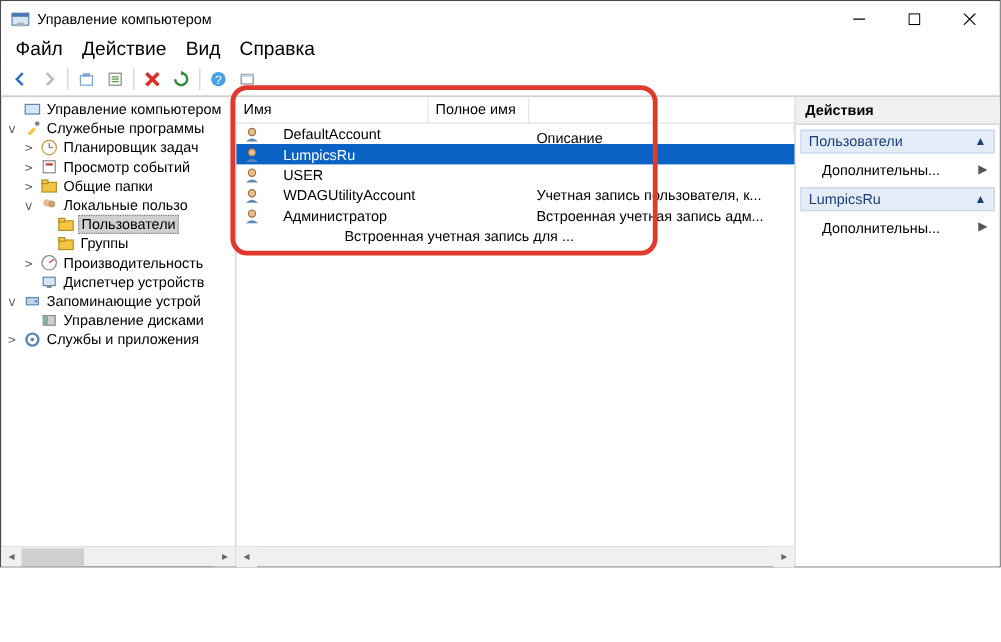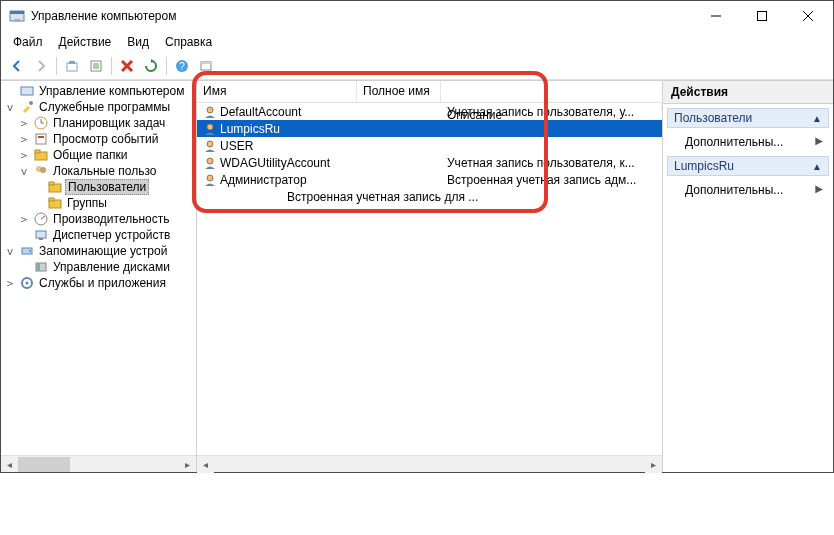--- a/index.html
+++ b/index.html
@@ -36,24 +36,23 @@
     width: 46px; height: 30px;
     display: flex;
     align-items: center;
     justify-content: center;
     font-size: 14px;
     font-family: "Segoe UI", sans-serif;
   }
   .menubar {
     height: 21px;
     display: flex;
-    align-items: center;
     padding: 0 4px;
     background: #fff;
-    font-size: 12px;
+    font-size: 16px;
   }
   .menubar span { padding: 2px 8px; }
   .toolbar {
     height: 28px;
     display: flex;
     align-items: center;
     padding: 1px 4px;
     gap: 0;
     border-bottom: 1px solid #e0e0e0;
     background: #fff;
@@ -137,21 +136,21 @@
   .col-full{ width:84px; }
   .col-desc{ flex:1;margin-top:24px; }
   .list-body { flex:1; position:relative; }
   .list-row {
     display:flex;
     height:17px;
     align-items:center;
   }
   .list-row.selected { background:#0a63c4; color:#fff; }
   .cell { padding:0 6px; white-space:nowrap; overflow:hidden; text-overflow:ellipsis; }
-  .cell.name { width:160px; display:flex; align-items:flex-start; gap:3px; }
+  .cell.name { width:160px; display:flex; align-items:flex-start; gap:19px; }
   .cell.full { width:84px; }
   .cell.desc { flex:1; }
   .user-icon { width:14px; height:14px; display:inline-flex; }
   .highlight-box {
     position:absolute;
     border:4px solid #e03a2f;
     border-radius:14px;
     pointer-events:none;
   }
   .action-pane {
@@ -462,21 +461,20 @@
             <div class="cell name">
               <span class="user-icon">
                 <svg width="14" height="14">
                   <circle cx="7" cy="5" r="3" fill="#e8c090" stroke="#a07040"></circle>
                   <path d="M2 13 Q7 8 12 13" fill="#5b89b4"></path>
                 </svg>
               </span>
               <span>DefaultAccount</span>
             </div>
             <div class="cell full"></div>
-            <div class="cell desc">Учетная запись пользователя, у...</div>
           </div>
           <div class="list-row selected">
             <div class="cell name">
               <span class="user-icon">
                 <svg width="14" height="14">
                   <circle cx="7" cy="5" r="3" fill="#e8c090" stroke="#a07040"></circle>
                   <path d="M2 13 Q7 8 12 13" fill="#5b89b4"></path>
                 </svg>
               </span>
               <span>LumpicsRu</span>

